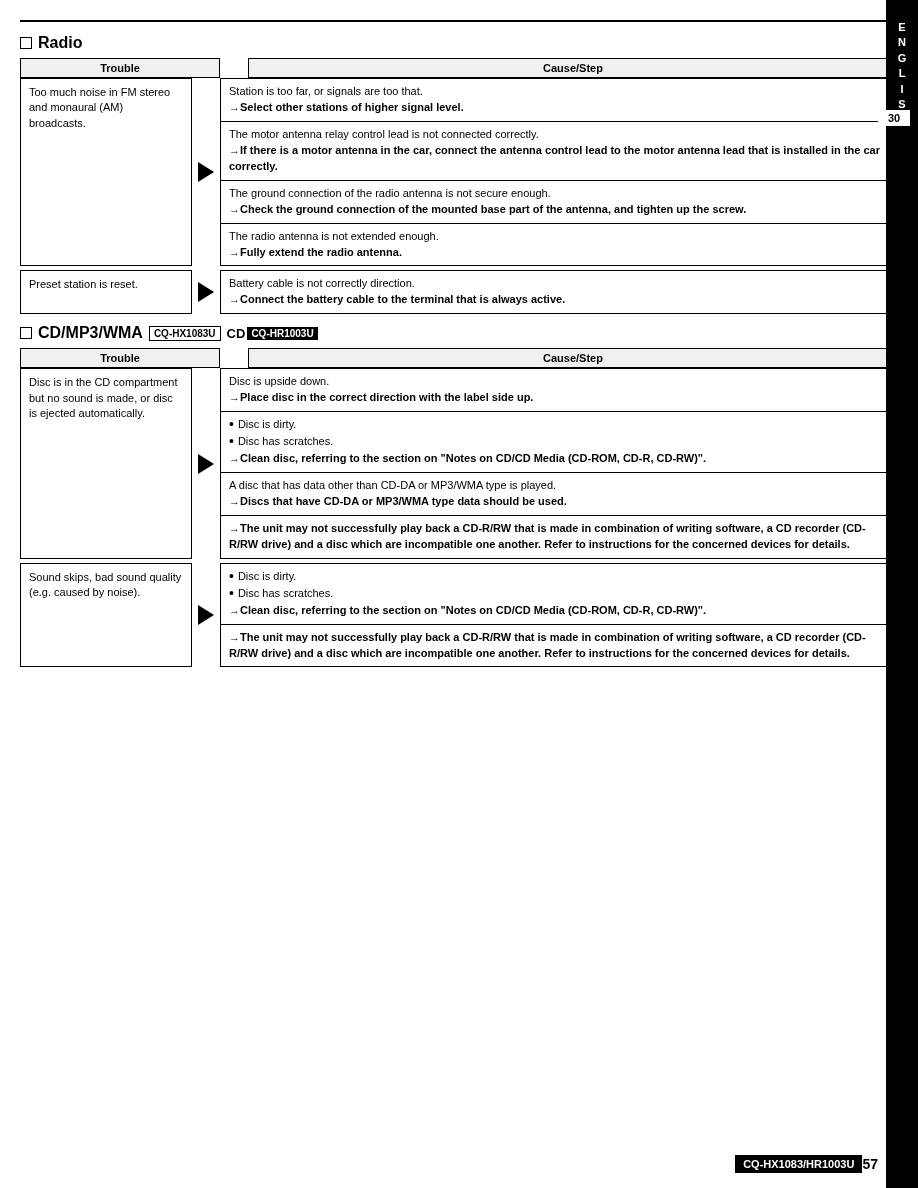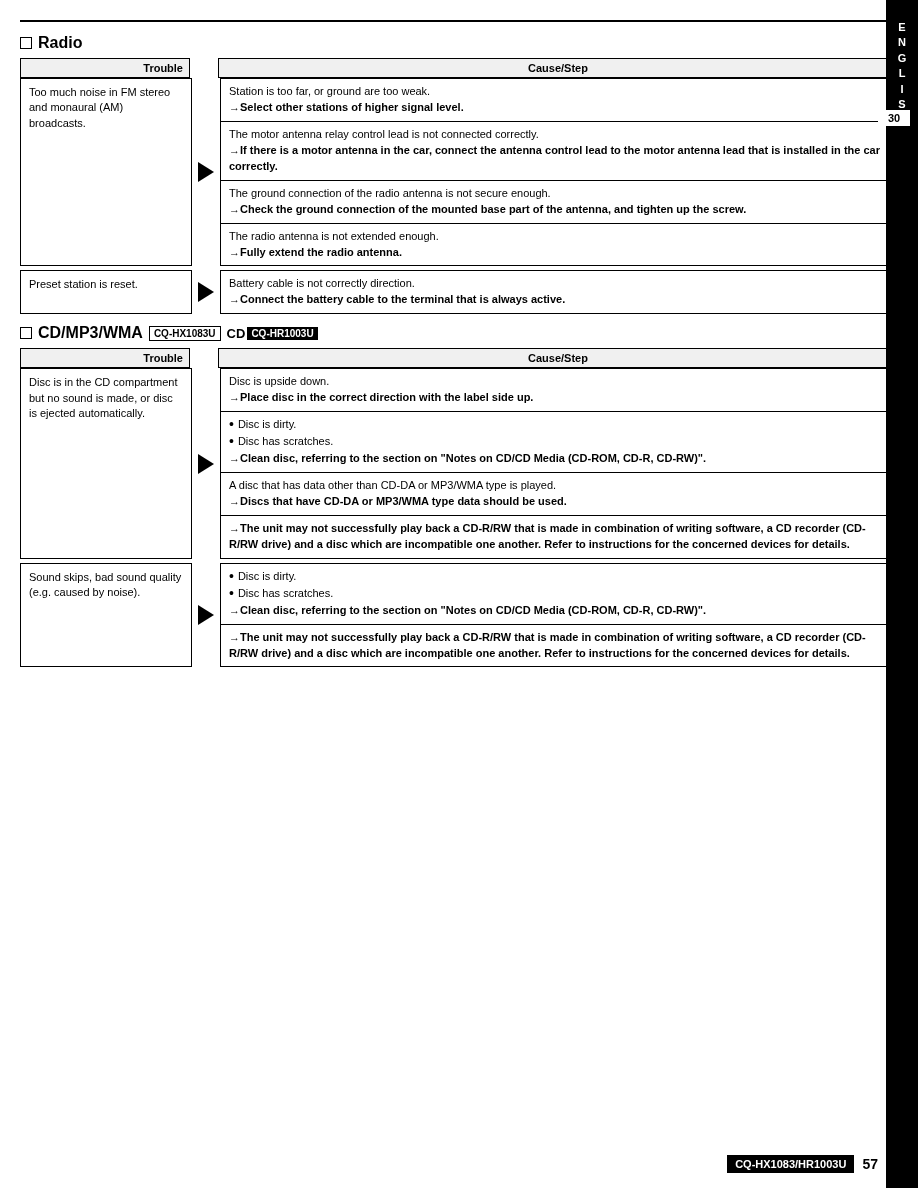--- a/index.html
+++ b/index.html
@@ -185,24 +185,24 @@
     }
 
     
     .header-row {
       display: flex;
       align-items: stretch;
       margin-bottom: 0;
     }
 
     .header-trouble {
-      width: 170px;
+      width: 200px;
       flex-shrink: 0;
       border: 1px solid #000;
-      text-align: right;
+      text-align: center;
       font-weight: bold;
       padding: 3px 6px;
       background: #f0f0f0;
     }
 
     .header-arrow-space {
       width: 28px;
       flex-shrink: 0;
     }
 
@@ -215,21 +215,20 @@
       background: #f0f0f0;
     }
 
     
     .bottom-bar {
       position: absolute;
       bottom: 15px;
       right: 40px;
       display: flex;
       align-items: center;
-      gap: 8px;
       margin-top: 32px;
     }
 
     .bottom-model-badge {
       background: #000;
       color: #fff;
       font-size: 11px;
       font-weight: bold;
       padding: 3px 8px;
     }
@@ -260,21 +259,21 @@
   <div class="table-row-with-arrow">
     <div class="trouble-left">
       <div class="trouble-cell-inner">Too much noise in FM stereo and monaural (AM) broadcasts.</div>
     </div>
     <div class="arrow-middle">
       <span class="arrow-triangle"></span>
     </div>
     <div class="cause-right">
       <div class="cause-boxes">
         <div class="cause-box">
-          <span>Station is too far, or ground are too weak.</span><br>
+          <span>Station is too far, or signals are too that.</span><br>
           <span class="cause-bold">→Select other stations of higher signal level.</span>
         </div>
         <div class="cause-box">
           <span>The motor antenna relay control lead is not connected correctly.</span><br>
           <span class="cause-bold">→If there is a motor antenna in the car, connect the antenna control lead to the motor antenna lead that is installed in the car correctly.</span>
         </div>
         <div class="cause-box">
           <span>The ground connection of the radio antenna is not secure enough.</span><br>
           <span class="cause-bold">→Check the ground connection of the mounted base part of the antenna, and tighten up the screw.</span>
         </div>

